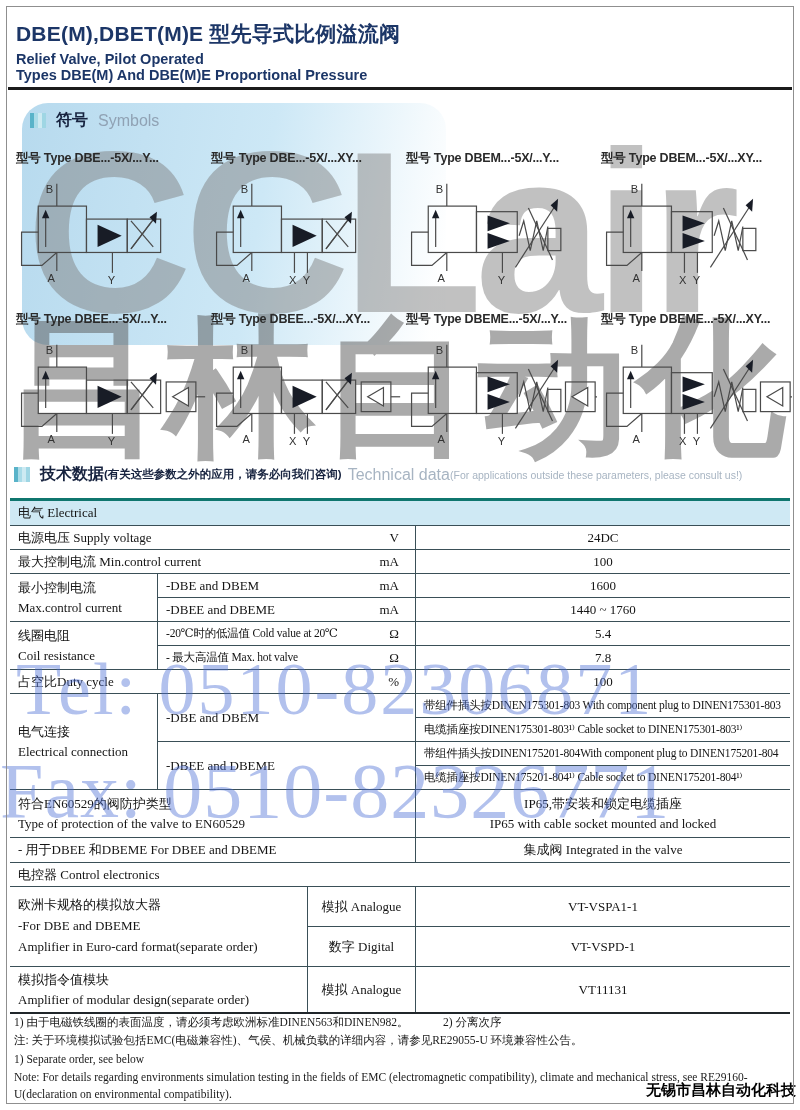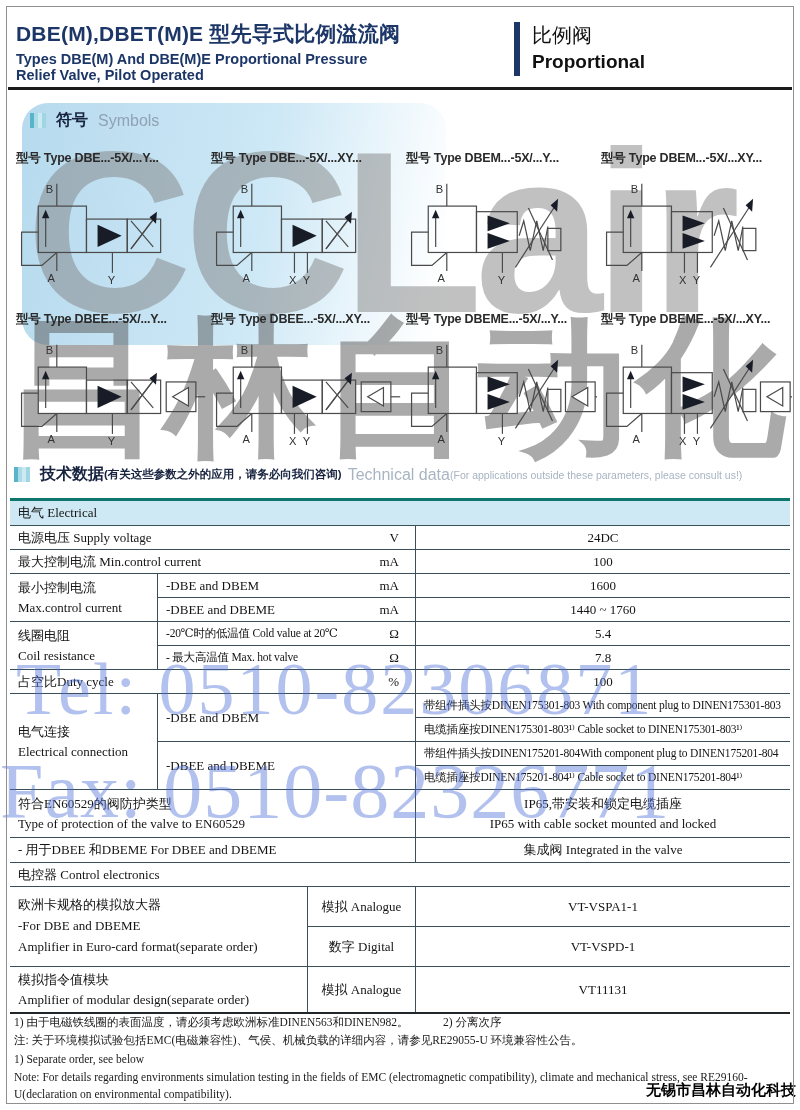--- a/index.html
+++ b/index.html
@@ -103,29 +103,22 @@
   <div class="page-frame"></div>
 
   <div class="wm wm-cclair">CCLair</div>
   <div class="wm wm-cn">昌林自动化</div>
   <div class="wm wm-tel">Tel: 0510-82306871</div>
   <div class="wm wm-fax">Fax: 0510-82326771</div>
 
   <div class="hdr-left">
     <div class="hdr-title">DBE(M),DBET(M)E 型先导式比例溢流阀</div>
     <div class="hdr-sub">
+      <div>Relief Valve, Pilot Operated</div>
       <div>Types DBE(M) And DBE(M)E Proportional Pressure</div>
-      <div>Relief Valve, Pilot Operated</div>
-    </div>
-  </div>
-  <div class="hdr-right">
-    <div class="hdr-bar"></div>
-    <div>
-      <div class="hdr-cat-zh">比例阀</div>
-      <div class="hdr-cat-en">Proportional</div>
     </div>
   </div>
   <div class="hdr-rule"></div>
 
   <div class="sym-bg"></div>
   <div class="sec-head sec-head-sym">
     <span class="sec-icon"></span>
     <span class="sec-zh">符号</span>
     <span class="sec-en">Symbols</span>
   </div>

